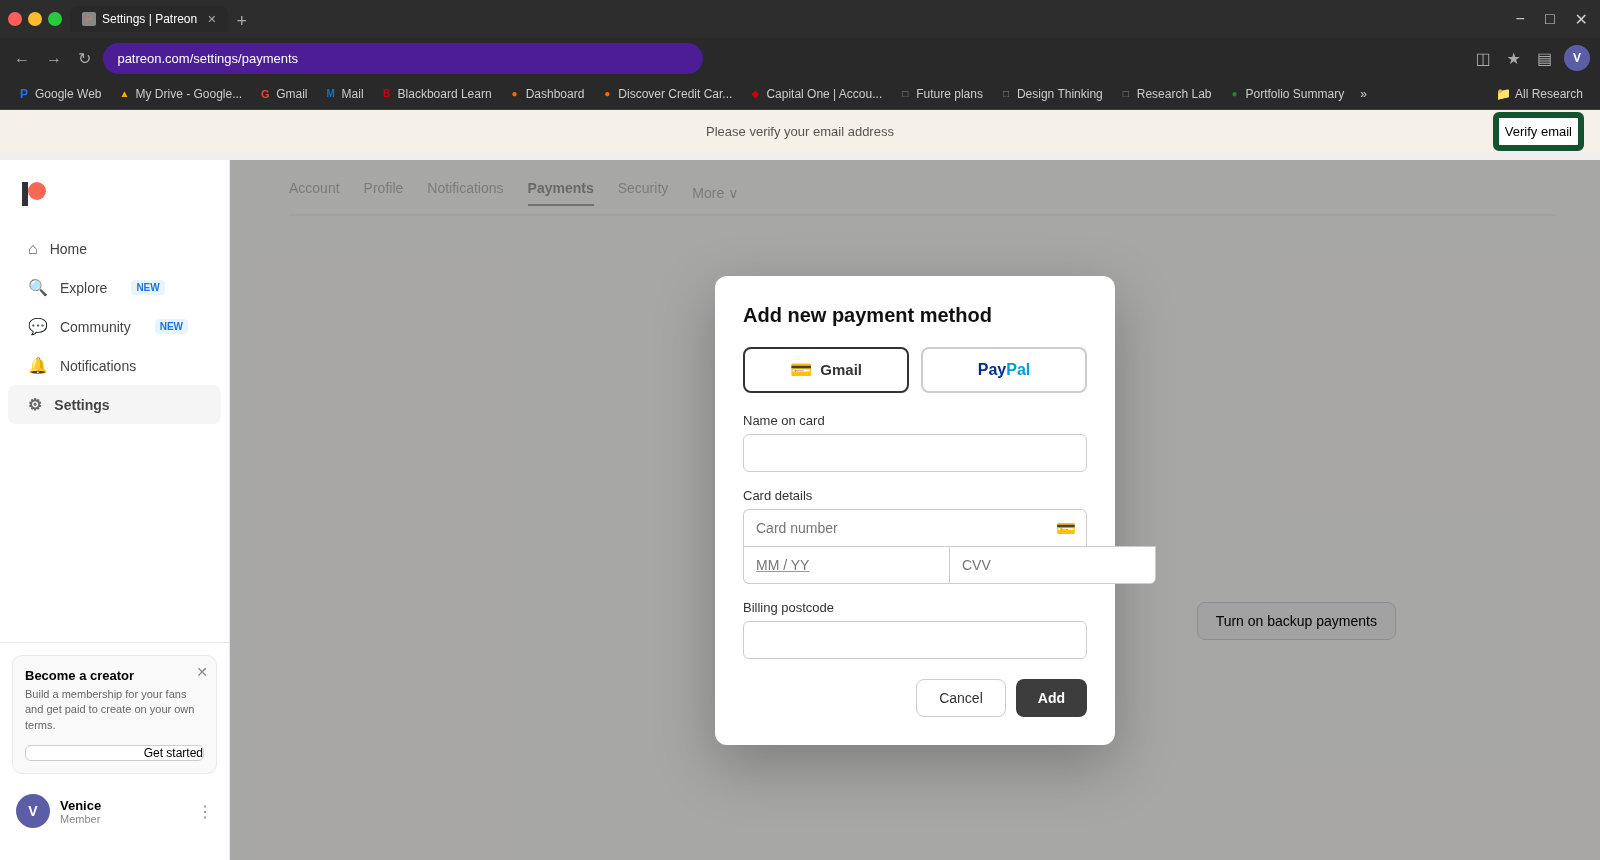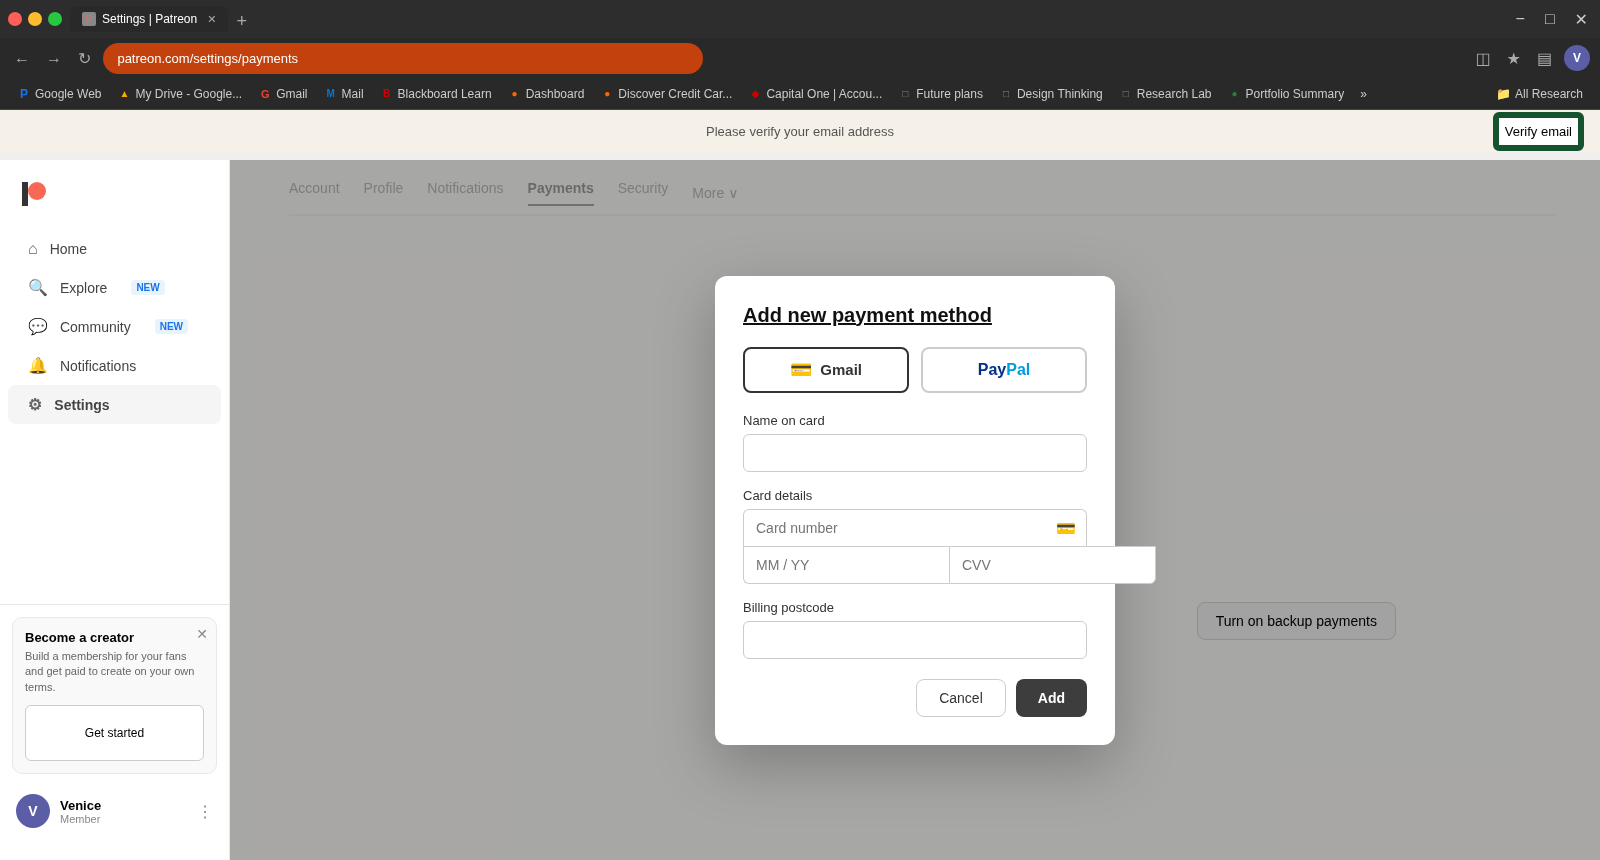--- a/index.html
+++ b/index.html
@@ -46,21 +46,21 @@
       background: #292929;
       height: 40px;
       display: flex;
       align-items: center;
       padding: 0 10px;
       gap: 8px;
     }
     .nav-btn { color: #aaa; background: none; border: none; font-size: 16px; cursor: pointer; padding: 4px; }
     .address-bar {
       flex: 1;
-      background: #c2410c;
+      background: #4c1d95;
       border: none;
       border-radius: 20px;
       color: #fff;
       font-size: 13px;
       padding: 8px 14px;
       outline: none;
       max-width: 600px;
     }
     .toolbar-icons { display: flex; gap: 8px; align-items: center; margin-left: auto; }
     .toolbar-icon { color: #aaa; font-size: 16px; cursor: pointer; background: none; border: none; padding: 4px; }
@@ -177,21 +177,21 @@
       position: relative;
       margin-bottom: 12px;
     }
     .become-creator-close {
       position: absolute; top: 8px; right: 8px; cursor: pointer; font-size: 14px; color: #888;
     }
     .become-creator-title { font-size: 13px; font-weight: 600; margin-bottom: 4px; }
     .become-creator-text { font-size: 11px; color: #666; margin-bottom: 10px; line-height: 1.4; }
     .get-started-btn {
       width: 100%; background: white; border: 1px solid #ccc; border-radius: 6px;
-      padding: 20px; font-size: 12px; cursor: pointer; font-weight: 500;
+      padding: 0; font-size: 12px; cursor: pointer; font-weight: 500; text-align: right;
     }
 
     .user-profile {
       display: flex;
       align-items: center;
       gap: 10px;
       padding: 8px 4px;
       cursor: pointer;
     }
     .user-avatar {
@@ -245,21 +245,20 @@
       padding: 28px;
       box-shadow: 0 20px 60px rgba(0,0,0,0.25);
       position: relative;
       z-index: 11;
     }
     .modal-title {
       font-size: 20px;
       font-weight: 700;
       margin-bottom: 20px;
       color: #111;
-      text-decoration: underline;
     }
 
     
     .payment-tabs {
       display: flex;
       gap: 12px;
       margin-bottom: 20px;
     }
     .payment-tab {
       flex: 1;
@@ -334,20 +333,21 @@
       flex: 1;
       border: 1px solid #ccc;
       padding: 10px 12px;
       font-size: 14px;
       outline: none;
       color: #999;
     }
     .card-row-input:first-child {
       border-radius: 0 0 0 6px;
       border-right: none;
+      text-decoration: underline;
     }
     .card-row-input:last-child {
       border-radius: 0 0 6px 0;
     }
 
     
     .modal-actions {
       display: flex;
       justify-content: flex-end;
       gap: 10px;

